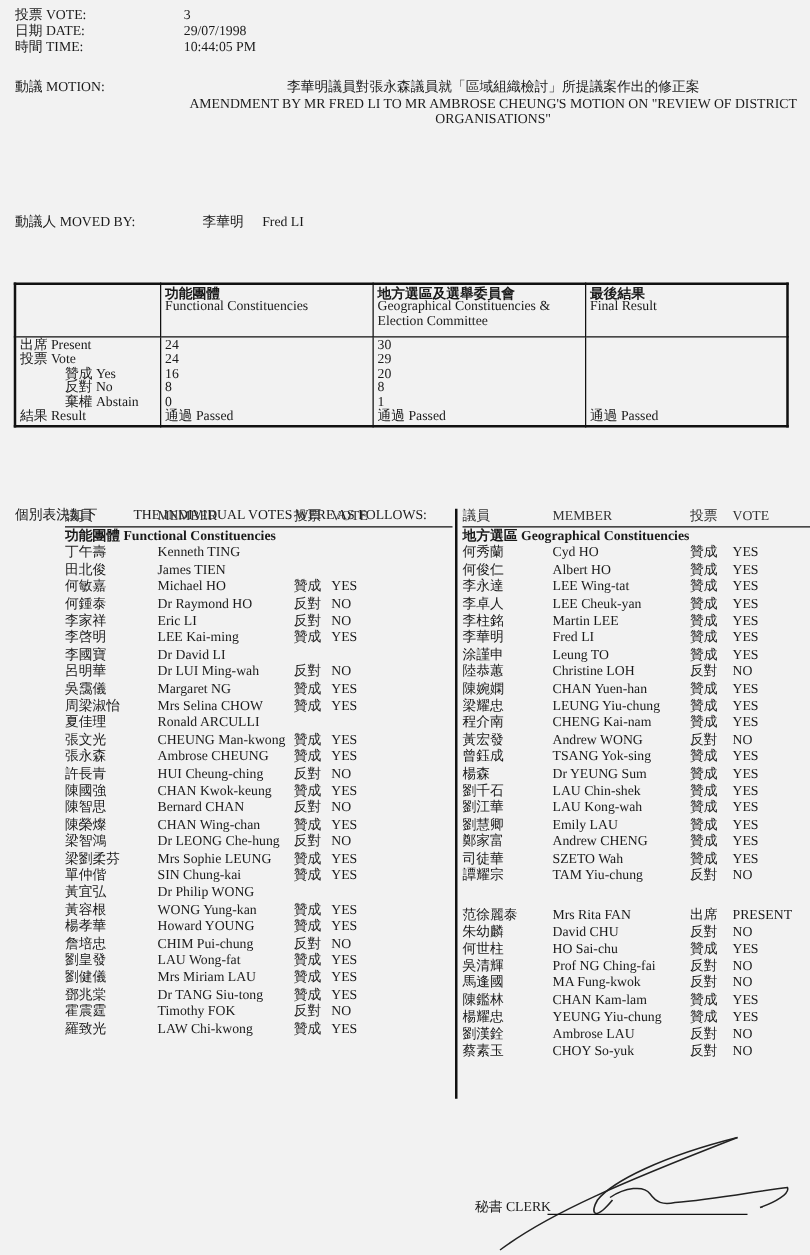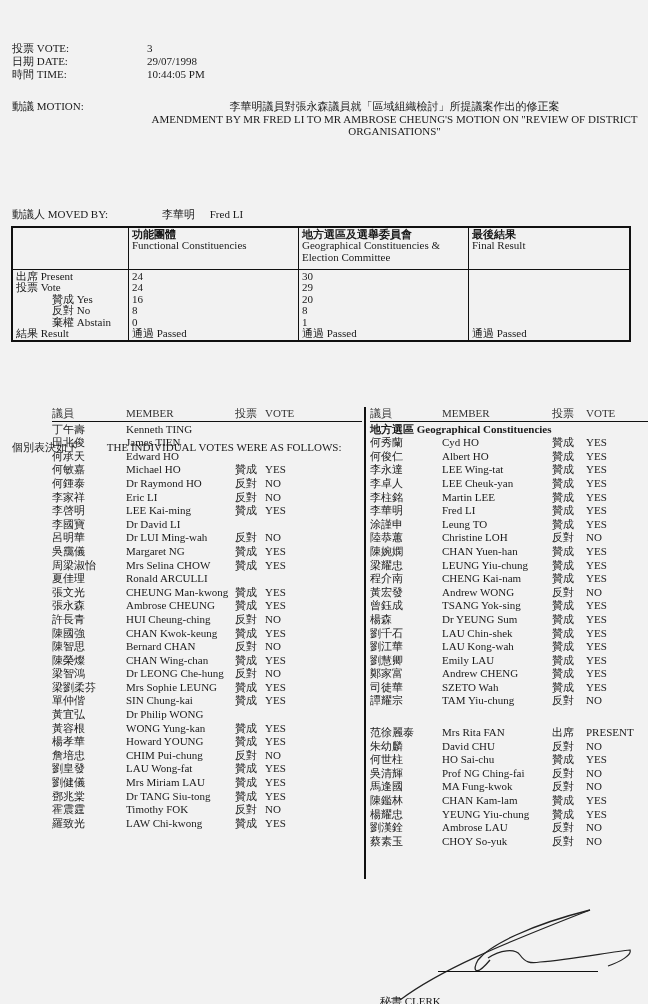--- a/index.html
+++ b/index.html
@@ -4,21 +4,21 @@
 <style>
   html, body { margin: 0; padding: 0; }
   body {
     width: 648px; height: 1004px; overflow: hidden;
     background: #f2f2f2;
     font-family: "Liberation Serif", "DejaVu Serif", serif;
     color: #1a1a1a;
     font-size: 11px;
     position: relative;
   }
-  .abs { position: absolute; margin-top: 36px; }
+  .abs { position: absolute; }
   .hdr-label { left: 12px; width: 135px; line-height: 13px; }
   .hdr-val { left: 147px; line-height: 13px; }
   .motion-text { left: 147px; top: 64px; width: 495px; line-height: 12.5px; text-align: center; }
 
   table.summary {
     position: absolute; left: 11px; top: 226px; width: 620px;
     border-collapse: collapse; border: 2px solid #111;
     font-size: 11px; line-height: 11.4px;
   }
   table.summary td { border: 1.5px solid #111; vertical-align: top; padding: 1px 3px; }
@@ -124,36 +124,31 @@
   <span>THE INDIVIDUAL VOTES WERE AS FOLLOWS:</span>
 </div>
 
 <div class="col left">
   <div class="row thead">
     <span class="c1">議員</span>
     <span class="c2">MEMBER</span>
     <span class="c3">投票</span>
     <span class="c4">VOTE</span>
   </div>
+  <div class="section">功能團體 Functional Constituencies</div>
   <div id="functional-list">
       <div class="row">
         <span class="c1">丁午壽</span>
         <span class="c2">Kenneth TING</span>
         <span class="c3"></span>
         <span class="c4"></span>
       </div>
       <div class="row">
         <span class="c1">田北俊</span>
         <span class="c2">James TIEN</span>
-        <span class="c3"></span>
-        <span class="c4"></span>
-      </div>
-      <div class="row">
-        <span class="c1">何承天</span>
-        <span class="c2">Edward HO</span>
         <span class="c3"></span>
         <span class="c4"></span>
       </div>
       <div class="row">
         <span class="c1">何敏嘉</span>
         <span class="c2">Michael HO</span>
         <span class="c3">贊成</span>
         <span class="c4">YES</span>
       </div>
       <div class="row">

